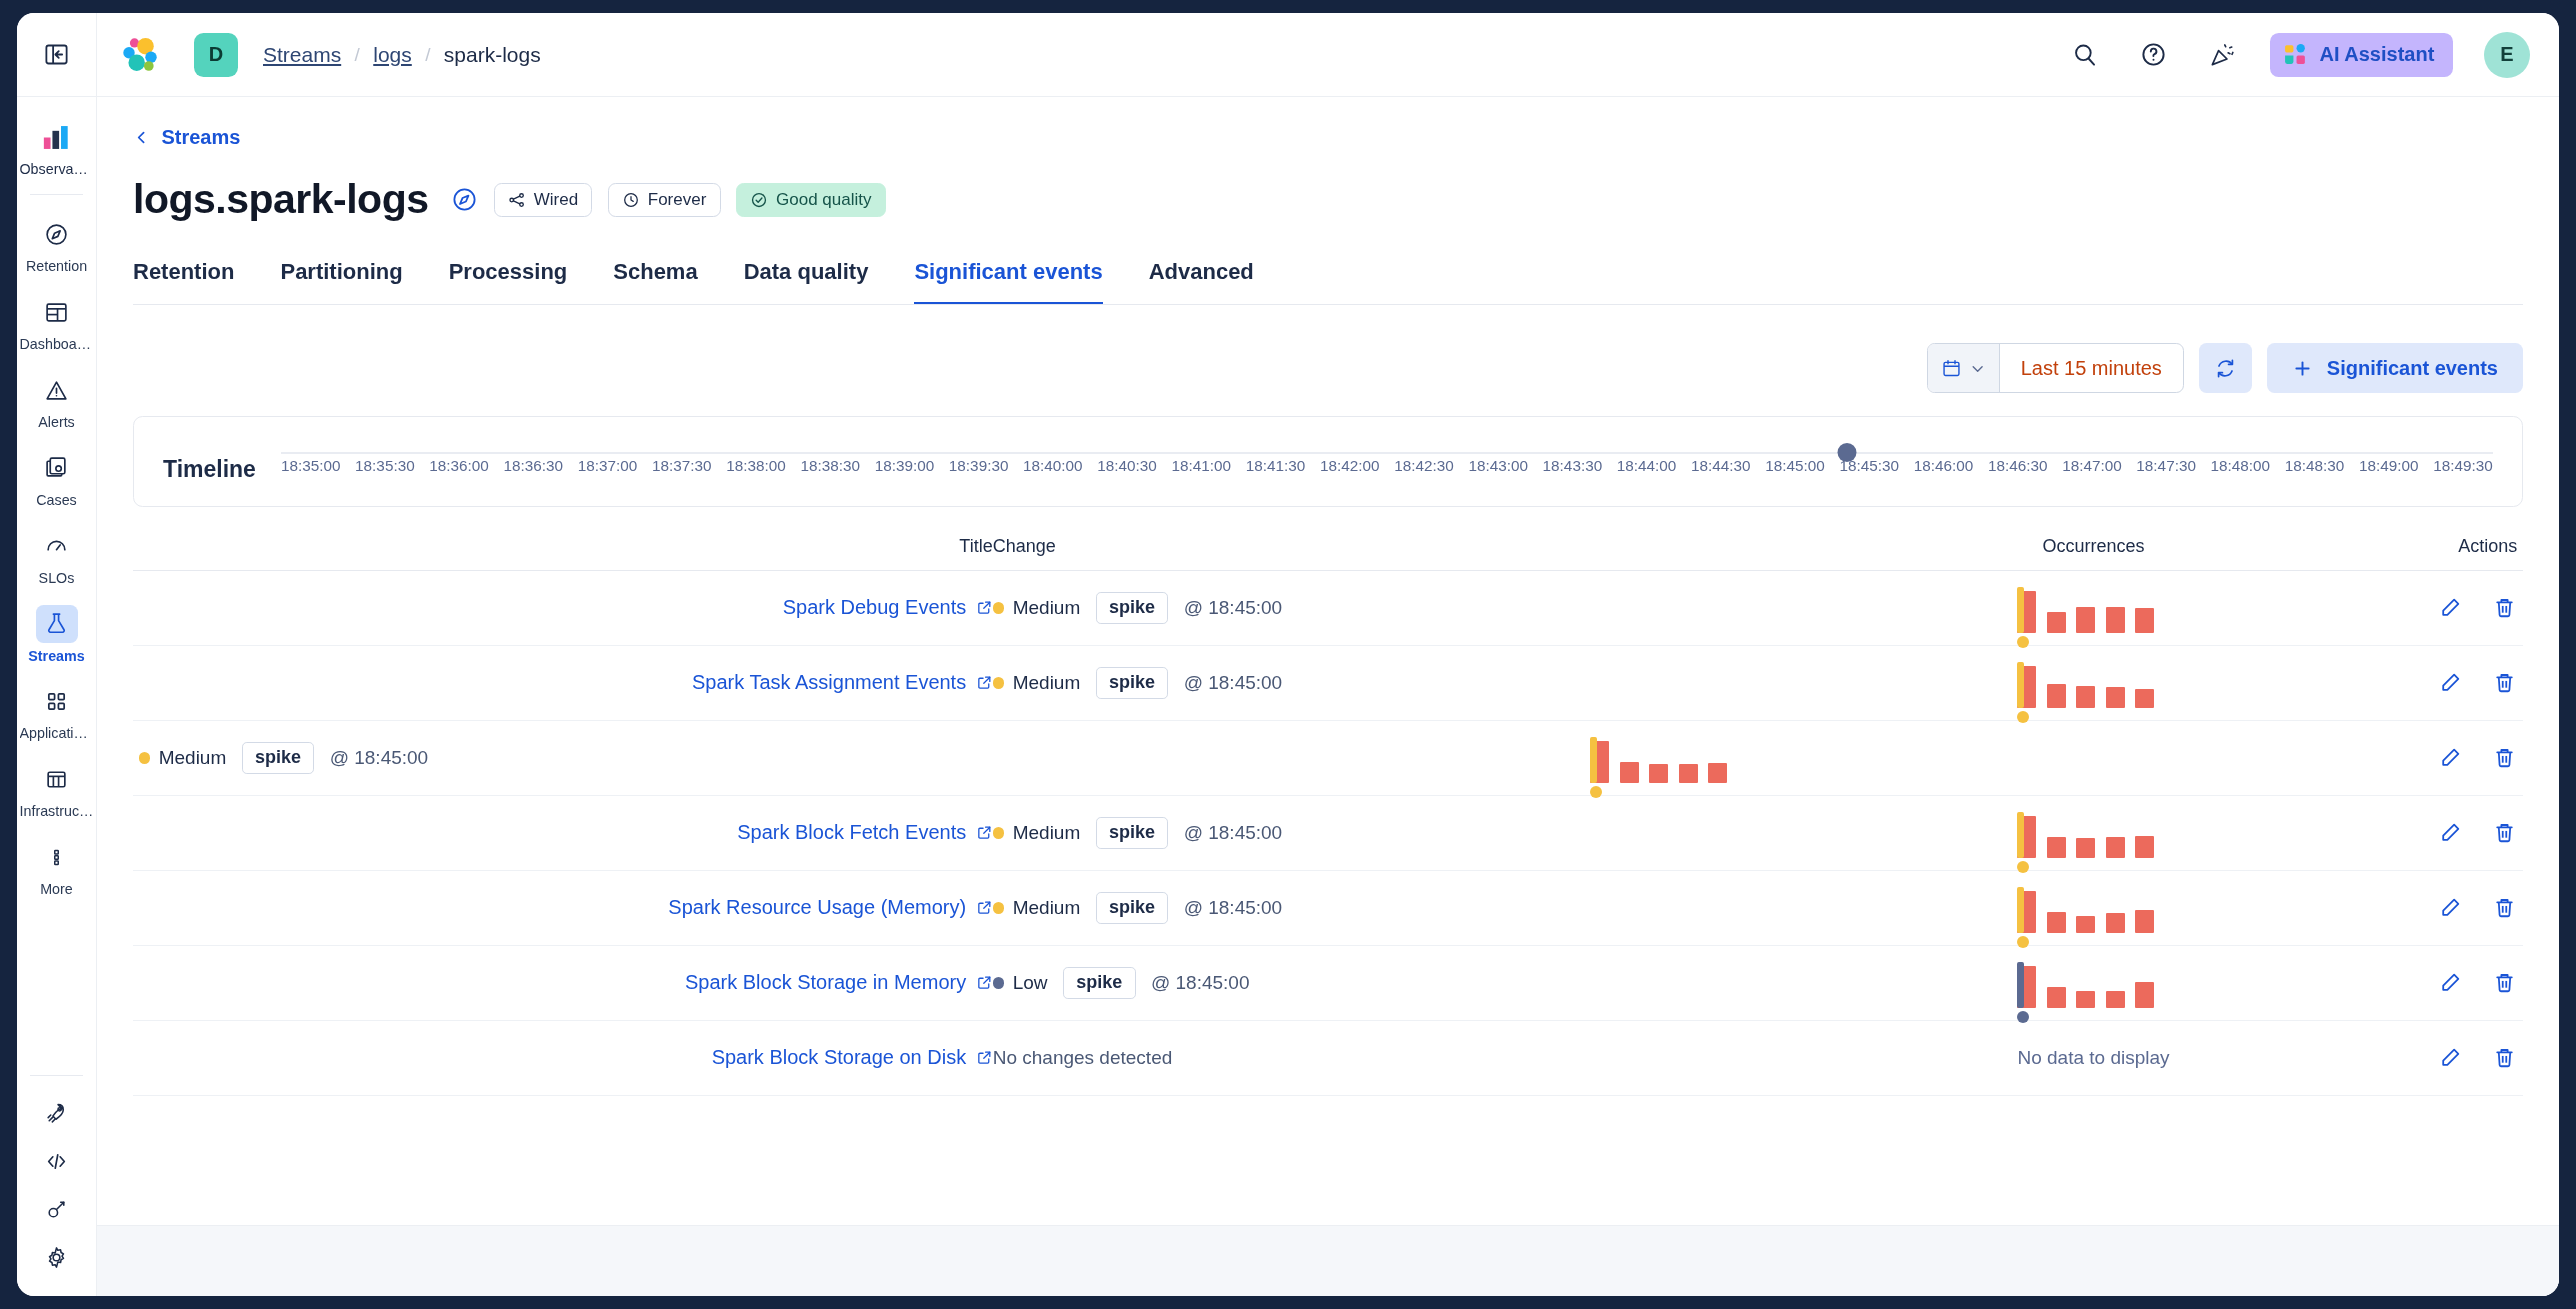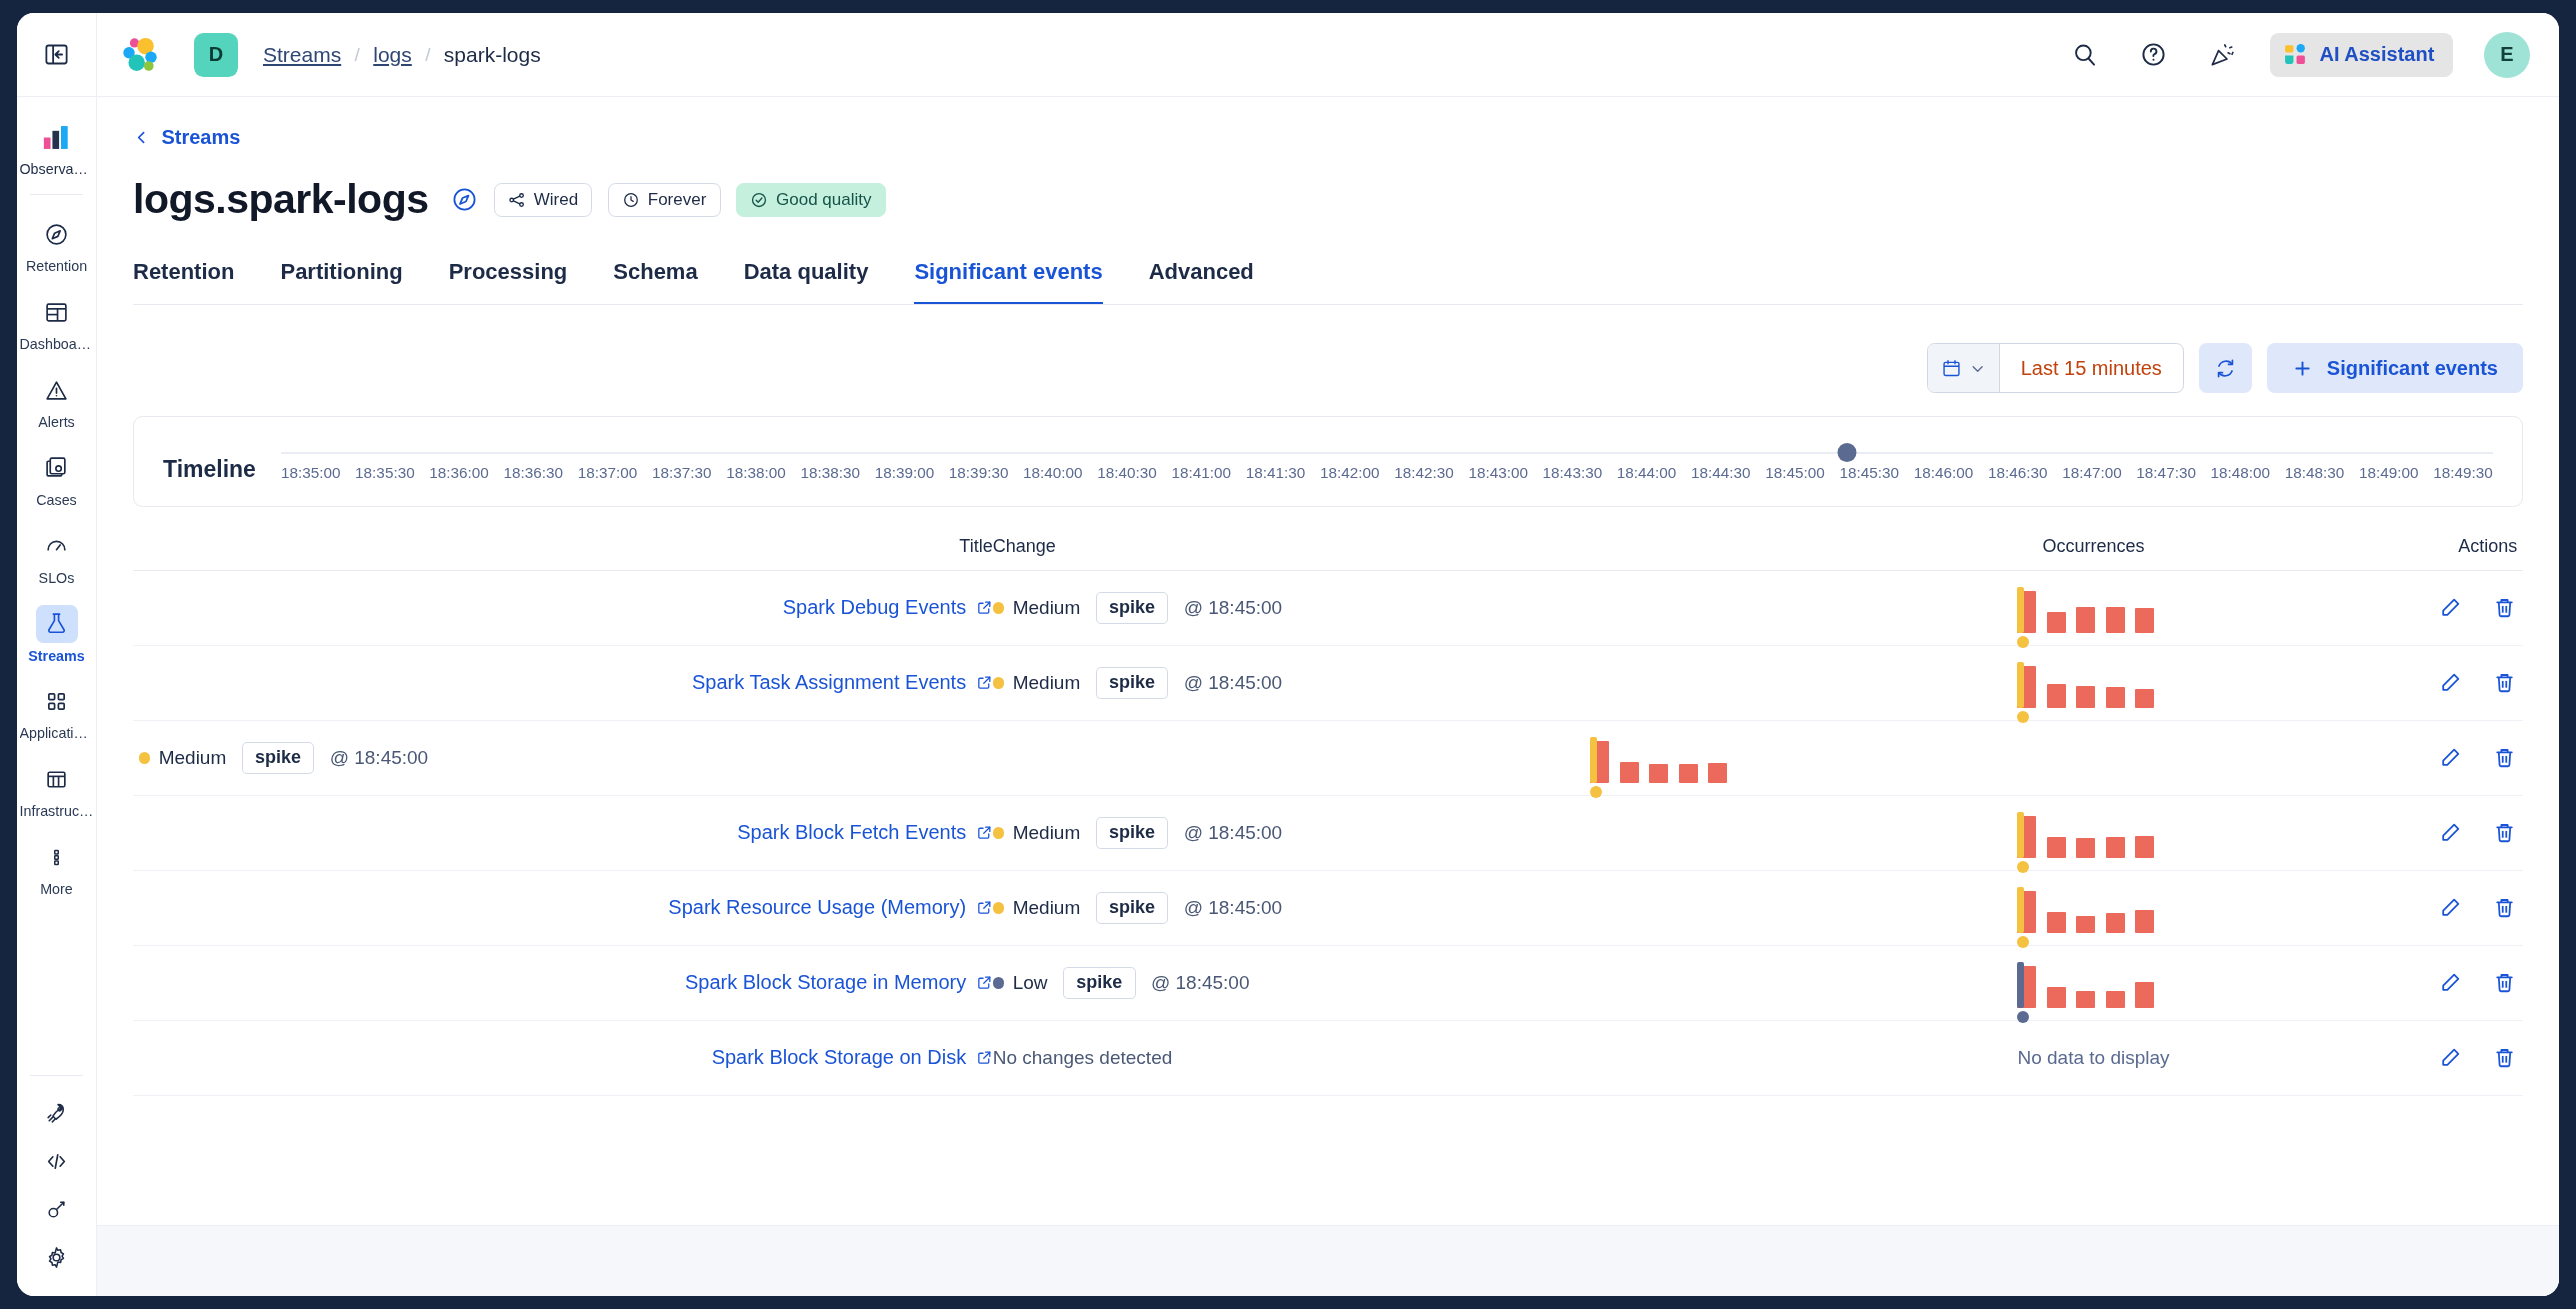--- a/index.html
+++ b/index.html
@@ -73,21 +73,21 @@
     gap: 25px;
     padding-right: 29px;
   }
   .icon-btn {
     width: 44px; height: 44px;
     display: flex; align-items: center; justify-content: center;
     cursor: pointer; border-radius: 5.7px;
   }
   .ai-assistant {
     display: flex; align-items: center; gap: 11.4px;
-    background: #e5e5e5;
+    background: #c4b5fd;
     border-radius: 8.6px;
     padding: 9.5px 19px 9.5px 13.4px;
     cursor: pointer;
   }
   .ai-assistant span { color: #1f4fc4; font-weight: 700; font-size: 20px; }
   .avatar {
     width: 46px; height: 46px; border-radius: 50%;
     background: #9fe3d6; color: #12403a;
     display: flex; align-items: center; justify-content: center;
     font-size: 20px; font-weight: 600;
@@ -239,21 +239,21 @@
   .timeline-dot {
     position: absolute;
     width: 19px; height: 19px; border-radius: 50%;
     background: #5b6a91;
     top: -8.6px;
     transform: translateX(-50%);
     cursor: pointer;
   }
   .timeline-ticks {
     display: flex; justify-content: space-between;
-    margin-top: 10px;
+    margin-top: 3px;
   }
   .tick { font-size: 15.3px; color: #5b6a91; white-space: nowrap; }
 
   
   .table { margin-top: 29px; }
   .thead {
     display: flex; align-items: center;
     padding: 0 5.7px 13.4px 5.7px;
     border-bottom: 1px solid #e6e9ef;
   }

